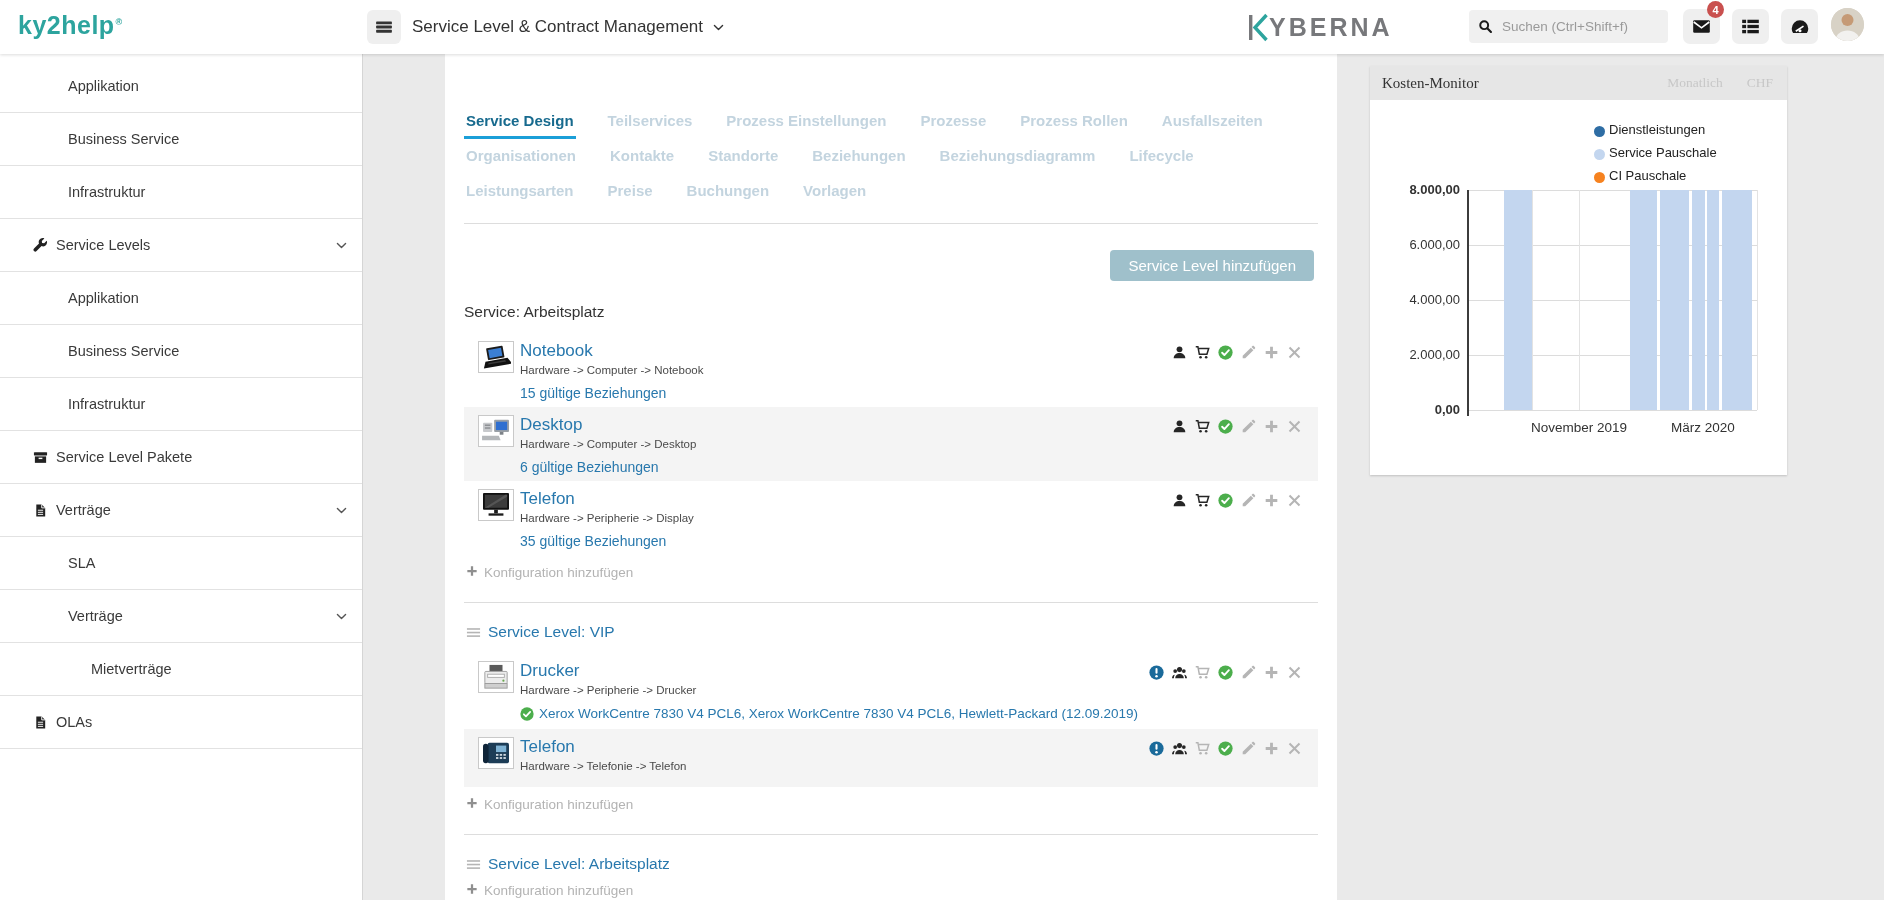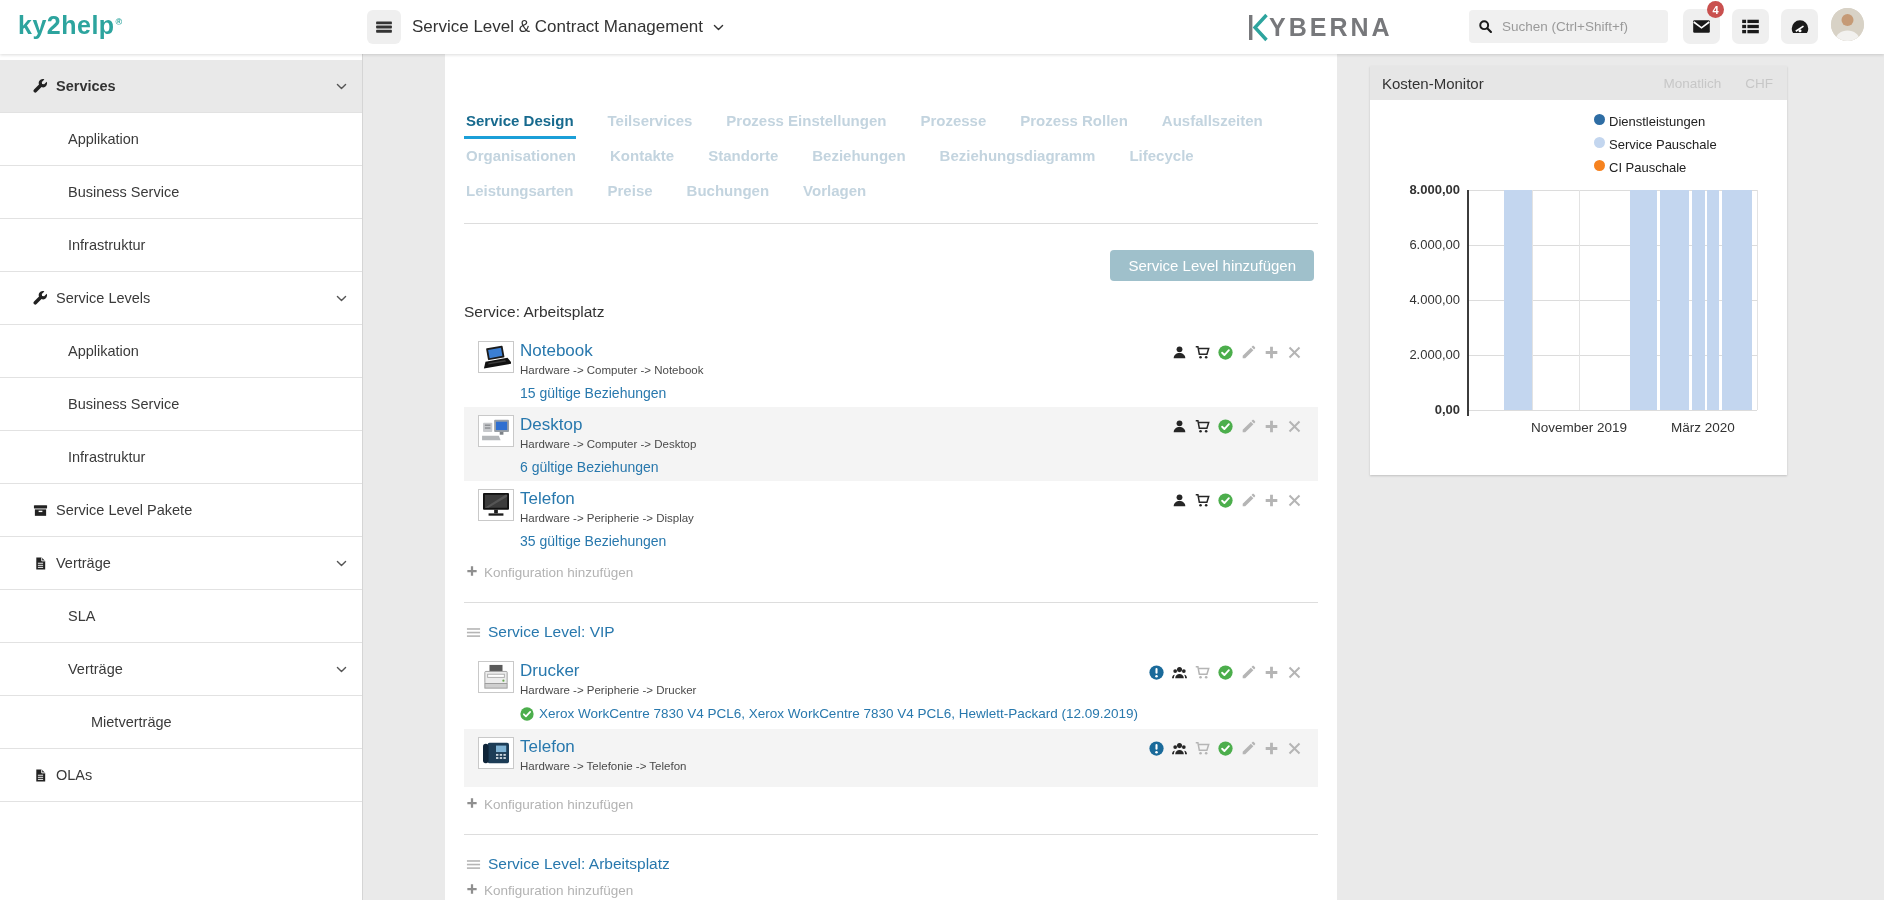--- a/index.html
+++ b/index.html
@@ -72,26 +72,26 @@
   .a-dark{color:#262626;} .a-gray{color:#b5b5b5;}
   .cfg-link{display:flex;align-items:flex-start;gap:6px;margin:10px 0 0 2px;font-size:13.5px;color:#b3b3b3;cursor:pointer;}
   .cfg-link .ic{width:12px;height:12px;color:#8f8f8f;}
   .group-head{display:flex;align-items:center;gap:7px;margin:20px 0 0 2px;font-size:15.5px;color:#2878ad;}
   .group-head .ic{width:15px;height:15px;color:#b5b5b5;cursor:grab;}
   .group-head span{cursor:pointer;}
 
   
   .kosten{position:absolute;left:1370px;top:66px;width:417px;height:409px;background:#fff;
     box-shadow:0 1px 2px rgba(0,0,0,.18);}
-  .k-head{height:34px;background:#e6e6e6;display:flex;align-items:center;}
+  .k-head{height:34px;background:#e6e6e6;display:flex;align-items:center;font-family:Liberation Serif, serif;}
   .k-title{font-size:15px;color:#333;margin-left:12px;flex:1;}
   .k-toggle{font-size:13.5px;color:#c7c7c7;margin-right:24px;cursor:pointer;}
   .k-toggle.last{margin-right:14px;}
   .legend{position:absolute;left:224px;top:48px;}
-  .leg-row{display:flex;align-items:flex-start;height:23px;font-size:13px;color:#222;}
+  .leg-row{display:flex;align-items:flex-end;height:23px;font-size:13px;color:#222;}
   .leg-dot{width:11px;height:11px;border-radius:50%;margin-right:4px;}
   .plot{position:absolute;left:97px;top:124px;width:288px;height:220px;border-left:2px solid #3c3c3c;}
   .plot:after{content:'';position:absolute;left:-2px;bottom:-6px;width:2px;height:6px;background:#3c3c3c;}
   .hgrid{position:absolute;left:0;right:0;height:1px;background:#dcdcdc;}
   .vgrid{position:absolute;top:0;bottom:0;width:1px;background:#e3e3e3;}
   .bar{position:absolute;bottom:0;}
   .ylabels{position:absolute;left:0;top:124px;width:90px;height:220px;}
   .ylab{position:absolute;right:0;width:90px;text-align:right;font-size:13px;color:#333;}
   .ylab.bold{font-weight:700;}
   .xlabels{position:absolute;left:97px;top:354px;width:288px;height:20px;}
@@ -289,29 +289,20 @@
   </div>
 
   <div class="avatar">
     <svg width="33" height="33">
         <use href="#img-avatar"></use>
       </svg>
   </div>
 </div>
 
 <div class="sidebar">
-  <div class="side-item lvl0 active">
-    <svg class="si">
-        <use href="#i-wrench"></use>
-      </svg>
-    <span class="si-label bold">Services</span>
-    <svg class="chev">
-        <use href="#i-chevron"></use>
-      </svg>
-  </div>
   <div class="side-item lvl1">
       <span class="si-label">Applikation</span>
     </div>
   <div class="side-item lvl1">
       <span class="si-label">Business Service</span>
     </div>
   <div class="side-item lvl1">
       <span class="si-label">Infrastruktur</span>
     </div>
   <div class="side-item lvl0">

